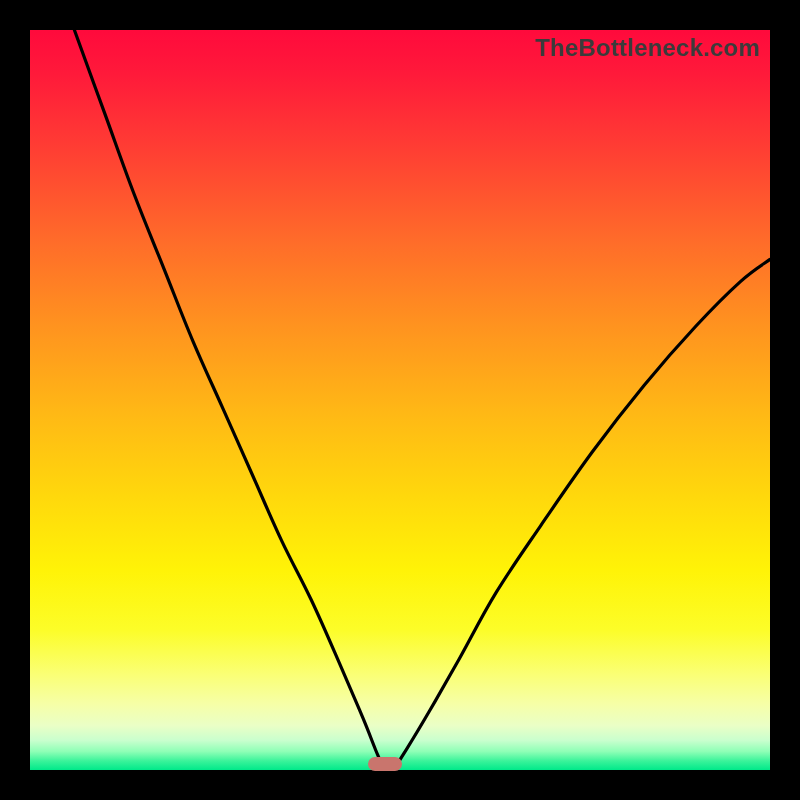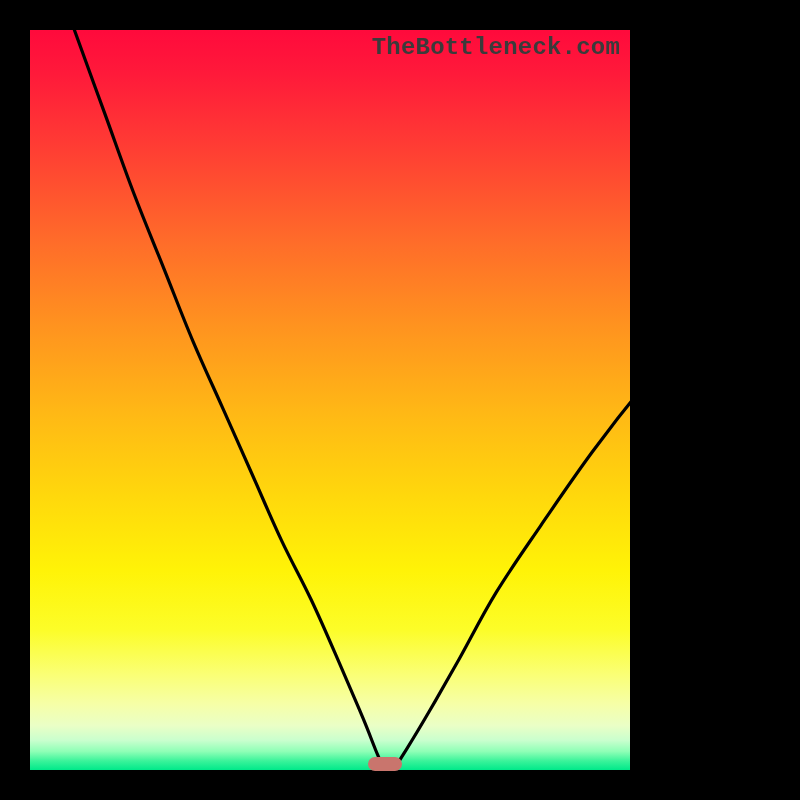--- a/index.html
+++ b/index.html
@@ -15,21 +15,21 @@
     position: relative;
     width: 800px;
     height: 800px;
     background: #000;
   }
   .plot {
     position: absolute;
     
     left: 30px;
     top: 30px;
-    width: 600px;
+    width: 740px;
     height: 740px;
     
     background: linear-gradient(
       to bottom,
       #ff0a3c 0%,
       #ff1a3a 6%,
       #ff3a34 15%,
       #ff6a2a 28%,
       #ff931f 40%,
       #ffb915 52%,
@@ -37,21 +37,20 @@
       #fff307 73%,
       #fcfd28 81%,
       #faff74 87%,
       #f6ffa6 91%,
       #eaffc6 94%,
       #c9ffce 96%,
       #8effb6 97.5%,
       #39f39a 98.8%,
       #00e98a 100%
     );
-    font-family: Liberation Mono, monospace;
   }
   .watermark {
     position: absolute;
     top: 4px;
     right: 10px;
     color: #3b3b3b;
     font-size: 24px;
     font-weight: 600;
     letter-spacing: 0.2px;
     user-select: none;

